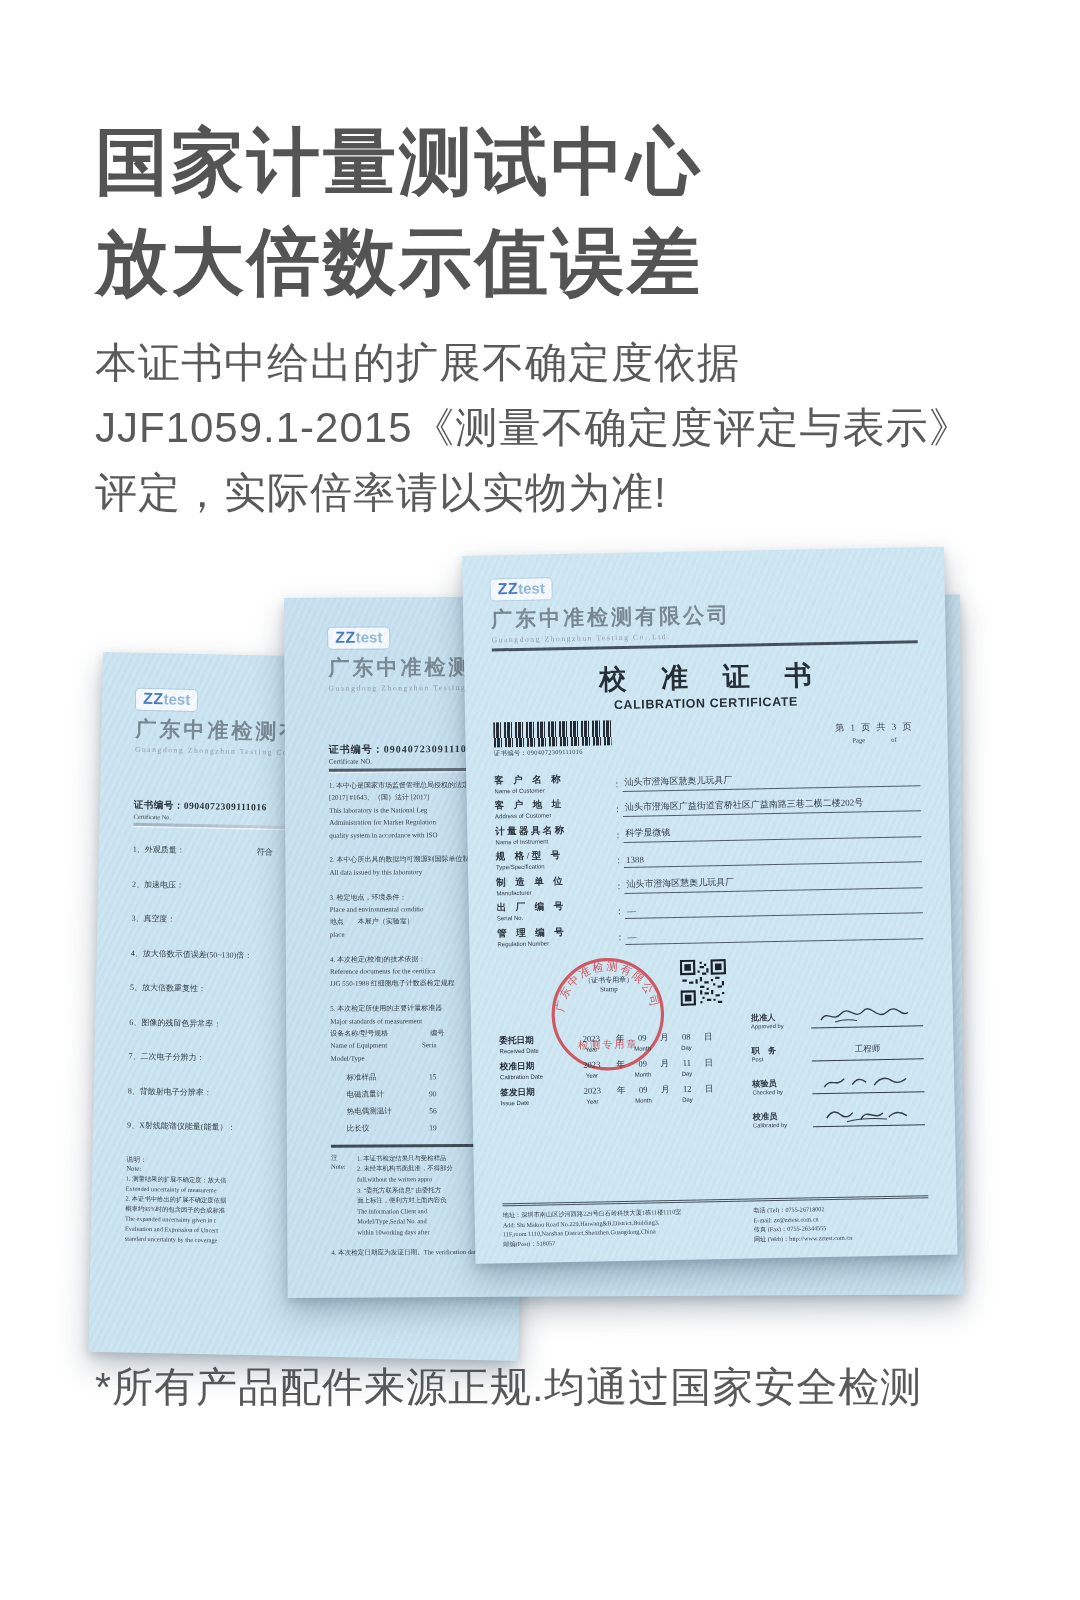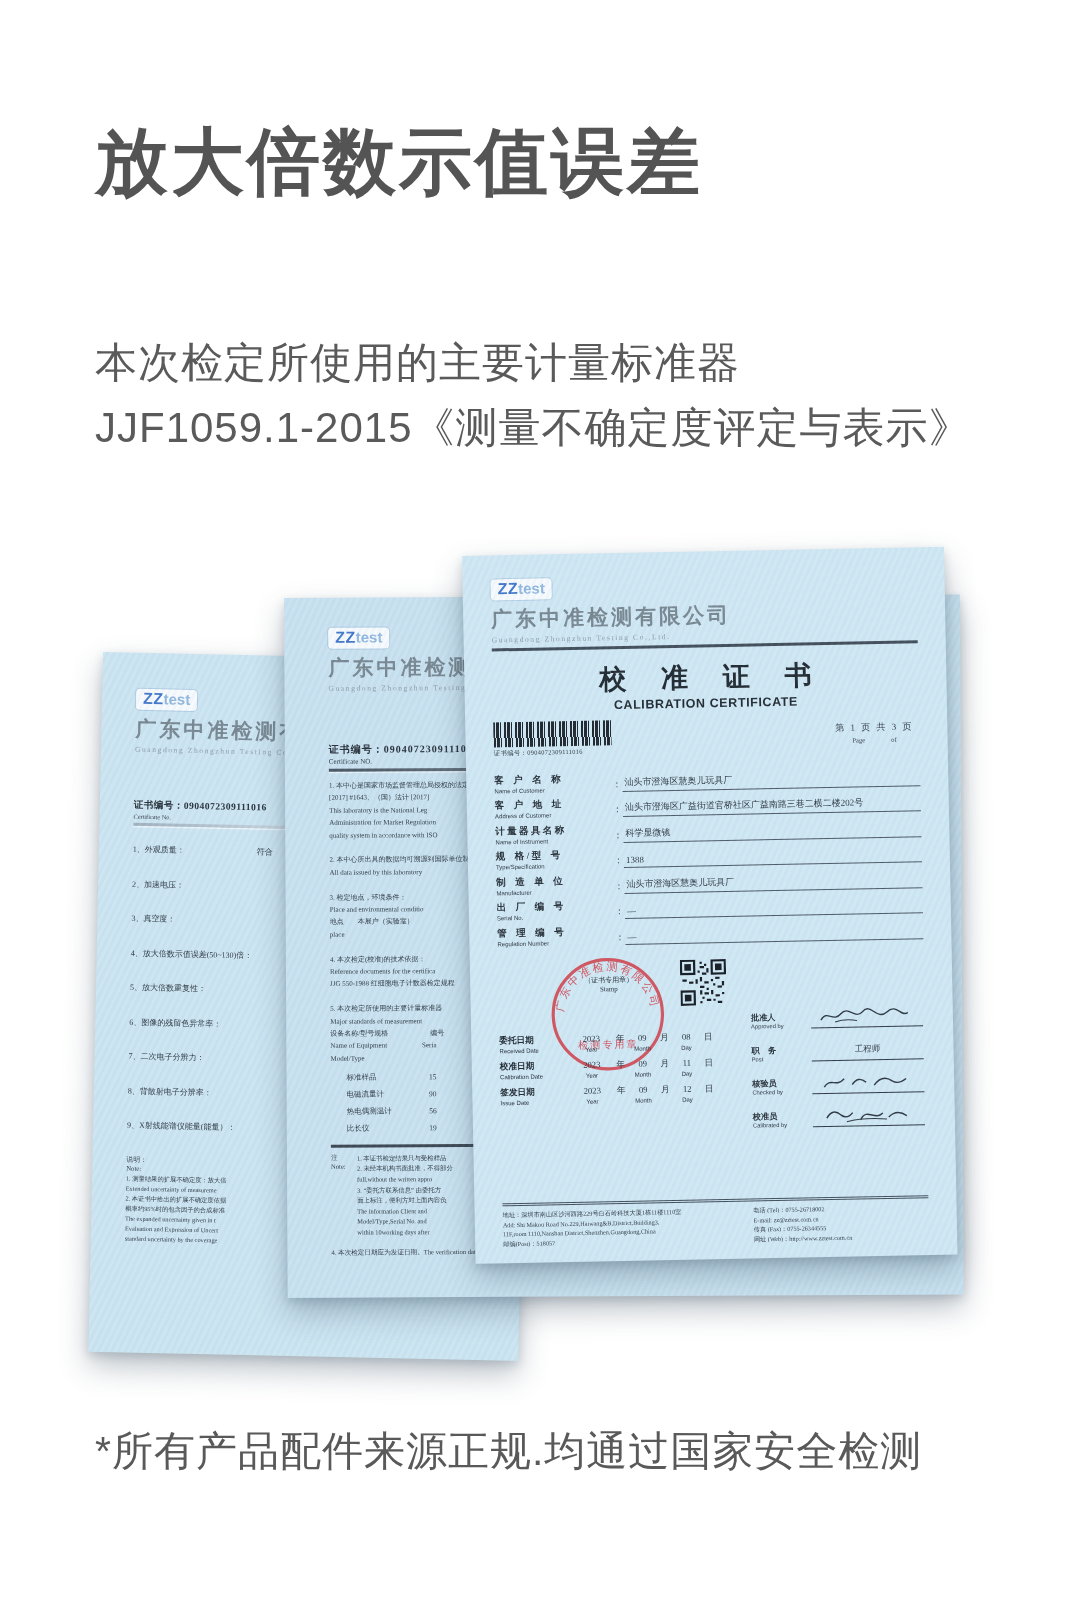--- a/index.html
+++ b/index.html
@@ -7,21 +7,21 @@
        font-family:"Liberation Sans",sans-serif;color:#2c3640;}
   .canvas{position:absolute;inset:0;background:#ffffff;}
 
   
   .page-head{position:absolute;left:95px;top:112px;}
   .page-head .h-line{font-size:73px;font-weight:800;color:#545454;line-height:100px;letter-spacing:3px;}
   .page-sub{position:absolute;left:95px;top:330px;font-size:42px;color:#5a5a5a;letter-spacing:1px;}
   .page-sub div{line-height:65px;}
 
   
-  .footnote{position:absolute;left:95px;top:1424px;font-size:41px;color:#595959;letter-spacing:1px;}
+  .footnote{position:absolute;left:95px;top:1360px;font-size:41px;color:#595959;letter-spacing:1px;}
 
   
   .cert{position:absolute;transform-origin:top left;overflow:hidden;
         font-family:"Liberation Serif",serif;color:#2c3640;
         box-shadow:0 14px 30px rgba(50,70,90,.32),0 4px 10px rgba(50,70,90,.18);}
   .cert::after{content:"";position:absolute;inset:0;pointer-events:none;
         background:repeating-linear-gradient(115deg,rgba(255,255,255,.05) 0 3px,rgba(120,165,200,.05) 3px 6px);}
   .cert-back {left:103px;top:652px;width:430px;height:700px;transform:rotate(1.2deg);z-index:1;background:#cbe4f1;}
   .cert-mid  {left:284px;top:598px;width:676px;height:700px;transform:rotate(-0.3deg);z-index:2;background:#c8e1ef;}
   .cert-front{left:462px;top:556px;width:482px;height:708px;transform:rotate(-1.1deg);z-index:3;background:#cfe7f3;}
@@ -110,25 +110,27 @@
   .b-notes-title div{font-size:6.8px;color:#2c3640;}
   .b-notes{margin-top:2px;}
   .b-notes div{font-size:6.3px;line-height:10px;color:#2c3640;white-space:nowrap;}
 </style>
 </head>
 <body>
 
 <div class="canvas">
 
   <div class="page-head">
+    <div class="h-line">国家计量测试中心</div>
     <div class="h-line">放大倍数示值误差</div>
   </div>
   <div class="page-sub">
-      <div>本次检定所使用的主要计量标准器</div>
+      <div>本证书中给出的扩展不确定度依据</div>
       <div>JJF1059.1-2015《测量不确定度评定与表示》</div>
+      <div>评定，实际倍率请以实物为准!</div>
     </div>
 
   <section class="cert cert-back">
     <div class="bc-pad">
       <span class="logo"><b>ZZ</b><i>test</i></span>
       <div class="co-cn">广东中准检测有限公司</div>
       <div class="co-en">Guangdong Zhongzhun Testing Co.,Ltd.</div>
       <div class="b-certno">
         <b>证书编号：0904072309111016</b>
         <div class="b-certno-en">Certificate No.</div>

